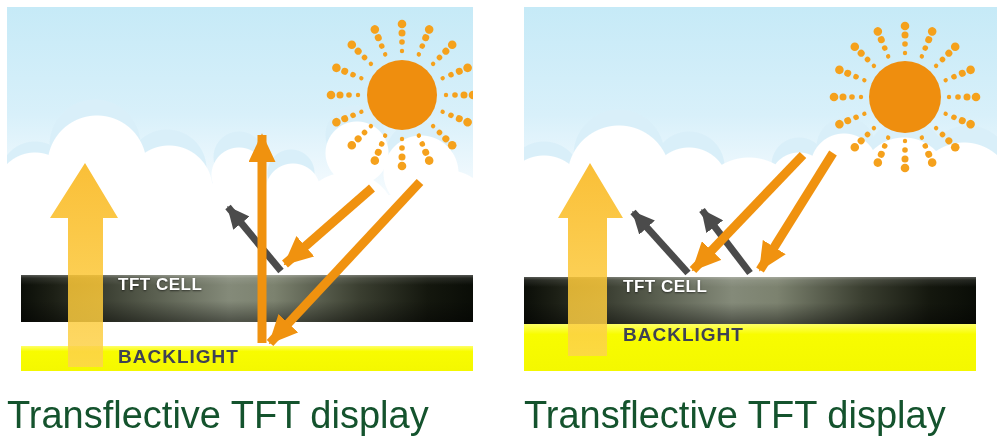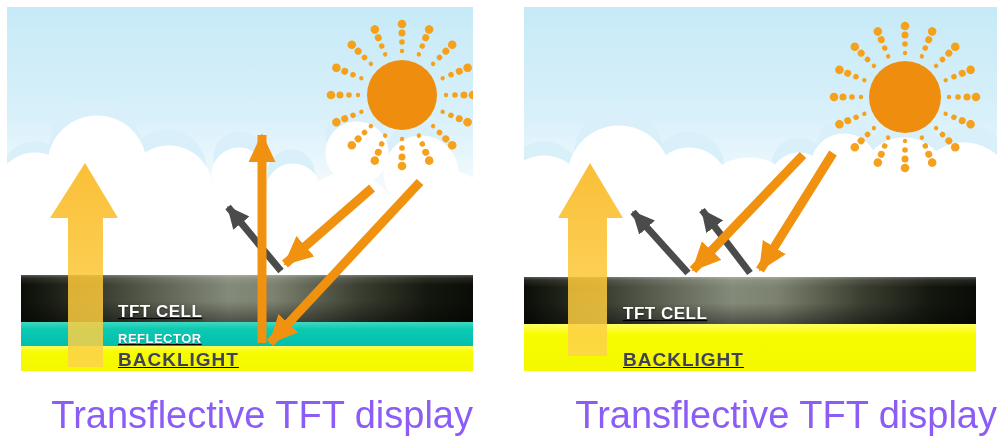--- a/index.html
+++ b/index.html
@@ -45,47 +45,44 @@
       radial-gradient(circle at 300px 222px,#fff 54px,rgba(255,255,255,0) 55px),
       radial-gradient(circle at 20px 172px,#d9eff9 37px,rgba(217,239,249,0) 38px),
       radial-gradient(circle at 95px 148px,#d9eff9 45px,rgba(217,239,249,0) 46px),
       radial-gradient(circle at 165px 160px,#d9eff9 35px,rgba(217,239,249,0) 36px),
       radial-gradient(circle at 275px 158px,#d9eff9 27px,rgba(217,239,249,0) 28px),
       radial-gradient(circle at 322px 140px,#d9eff9 29px,rgba(217,239,249,0) 30px),
       radial-gradient(circle at 382px 152px,#d9eff9 39px,rgba(217,239,249,0) 40px),
       radial-gradient(circle at 444px 162px,#d9eff9 43px,rgba(217,239,249,0) 44px),
       linear-gradient(180deg,rgba(255,255,255,0) 0 200px,#fff 200px 100%),
       linear-gradient(180deg,#c6eaf7 0%,#d8f0fa 40%,#eef8fd 62%,#ffffff 82%);}
-  .layer{position:absolute;display:flex;align-items:flex-end;box-sizing:border-box;text-decoration:underline;}
+  .layer{position:absolute;display:flex;align-items:flex-start;box-sizing:border-box;}
   .tft{background:
         linear-gradient(180deg,rgba(255,255,255,.30) 0px,rgba(255,255,255,.10) 3px,rgba(255,255,255,0) 10px,rgba(0,0,0,0) 55%,rgba(0,0,0,.38) 96%),
         linear-gradient(90deg,#0b0e08 0%,#1c1f15 7%,#565b4c 28%,#848a79 46%,#7c826f 56%,#3a3e30 75%,#14170e 90%,#0a0d07 100%);}
   .reflector{background:linear-gradient(180deg,#3fd9c4 0%,#0cc9b2 30%,#00bfae 100%);}
   .backlight{background:linear-gradient(180deg,#feff66 0%,#f8fc00 22%,#f4f800 100%);}
   .lbl{font-weight:bold;white-space:nowrap;}
   .lbl-tft{color:#fff;font-size:17px;letter-spacing:.5px;text-shadow:0 1px 2px rgba(0,0,0,.55);}
   .lbl-ref{color:#fff;font-size:13px;letter-spacing:.5px;text-shadow:0 1px 1px rgba(0,0,0,.2);}
   .lbl-bl{color:#3f4254;font-size:19px;letter-spacing:1px;}
   .pad-l{padding-left:97px;}
   .pad-r{padding-left:99px;}
   .overlay{position:absolute;left:0;top:0;pointer-events:none;}
-  .caption{position:absolute;left:0;top:385px;width:100%;text-align:right;
-           color:#8b5cf6;font-size:38px;line-height:46px;}
+  .caption{position:absolute;left:0;top:385px;width:100%;text-align:left;
+           color:#14532d;font-size:38px;line-height:46px;}
 </style>
 </head>
 <body>
 
 <div class="panel panel-left">
   <div class="sky sky-l"></div>
 
   <div class="layer tft pad-l" style="left:14px;top:268px;width:452px;height:47px;">
     <span class="lbl lbl-tft">TFT CELL</span>
-  </div>
-  <div class="layer reflector pad-l" style="left:14px;top:315px;width:452px;height:24px;">
-    <span class="lbl lbl-ref">REFLECTOR</span>
   </div>
   <div class="layer backlight pad-l" style="left:14px;top:339px;width:452px;height:25px;">
     <span class="lbl lbl-bl">BACKLIGHT</span>
   </div>
 
   <svg class="overlay" width="466" height="365" viewBox="0 0 466 365">
     <defs>
       <g id="ray">
         <circle cx="44" cy="0" r="2.2"></circle>
           <circle cx="53" cy="0" r="2.8"></circle>

